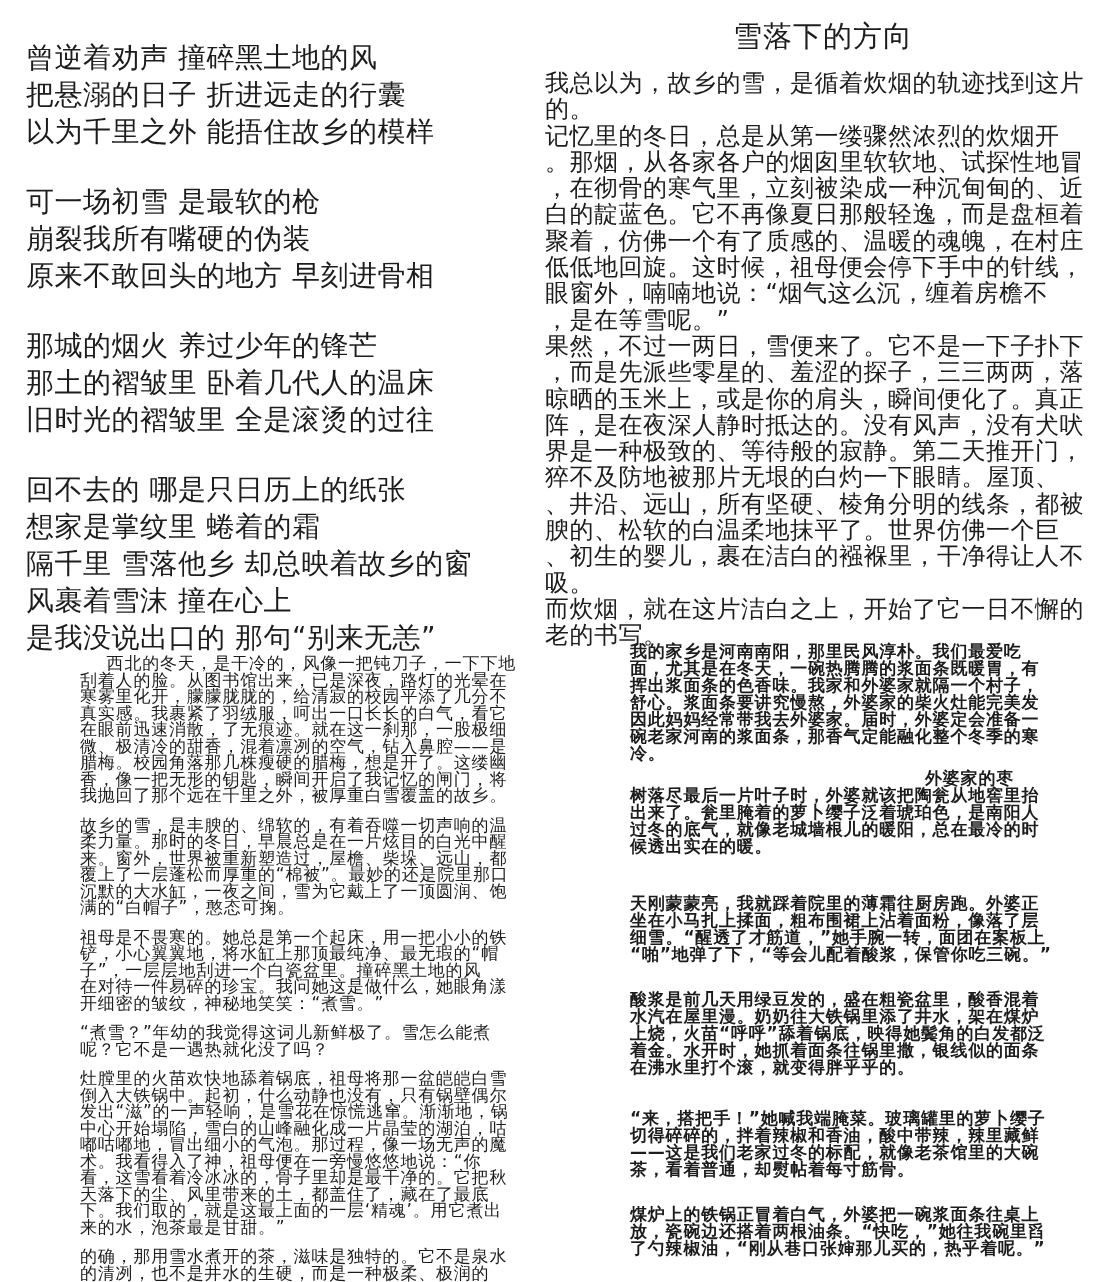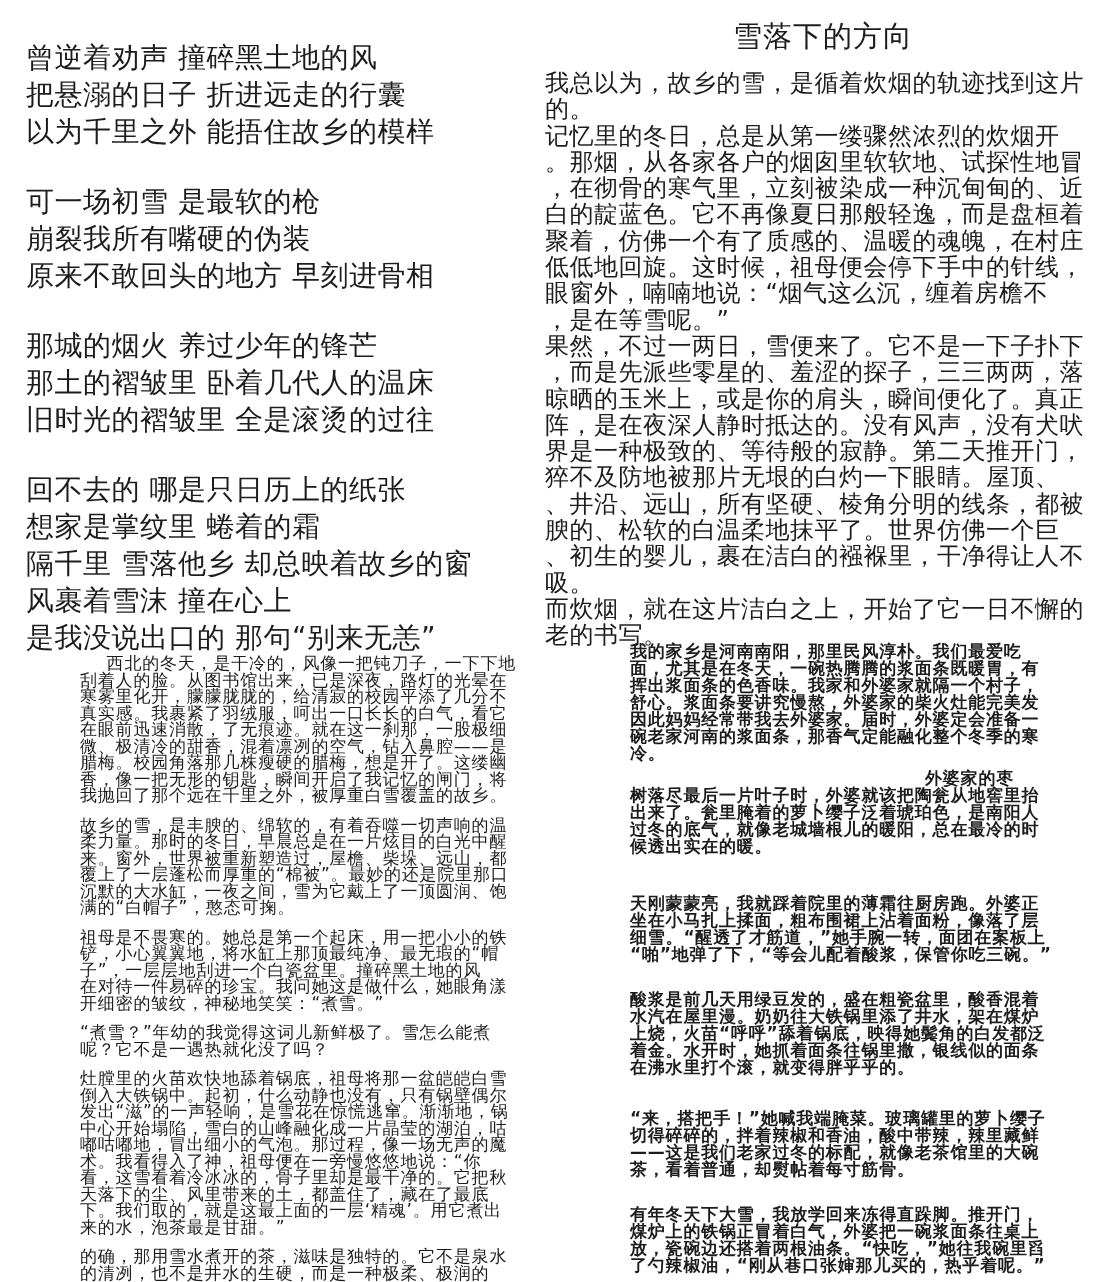--- a/index.html
+++ b/index.html
@@ -185,19 +185,18 @@
         <div class="line">着金。水开时，她抓着面条往锅里撒，银线似的面条</div>
         <div class="line">在沸水里打个滚，就变得胖乎乎的。</div>
       </div>
       <div class="para">
         <div class="line">“来，搭把手！”她喊我端腌菜。玻璃罐里的萝卜缨子</div>
         <div class="line">切得碎碎的，拌着辣椒和香油，酸中带辣，辣里藏鲜</div>
         <div class="line">——这是我们老家过冬的标配，就像老茶馆里的大碗</div>
         <div class="line">茶，看着普通，却熨帖着每寸筋骨。</div>
       </div>
       <div class="para">
-        <div class="line">有年冬天下大雪，我放学回来冻得直跺脚。推开门，</div>
         <div class="line">煤炉上的铁锅正冒着白气，外婆把一碗浆面条往桌上</div>
         <div class="line">放，瓷碗边还搭着两根油条。“快吃，”她往我碗里舀</div>
         <div class="line">了勺辣椒油，“刚从巷口张婶那儿买的，热乎着呢。”</div>
       </div>
     </div>
 </div>
 
 </body></html>

